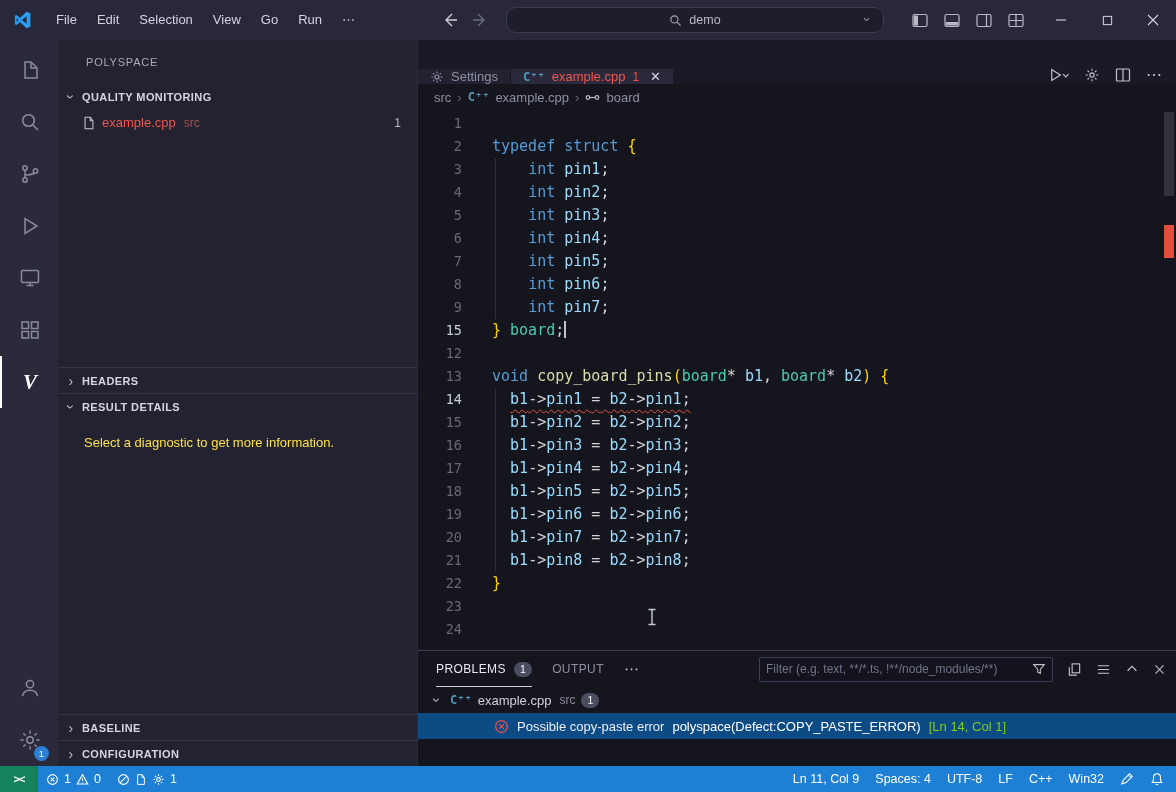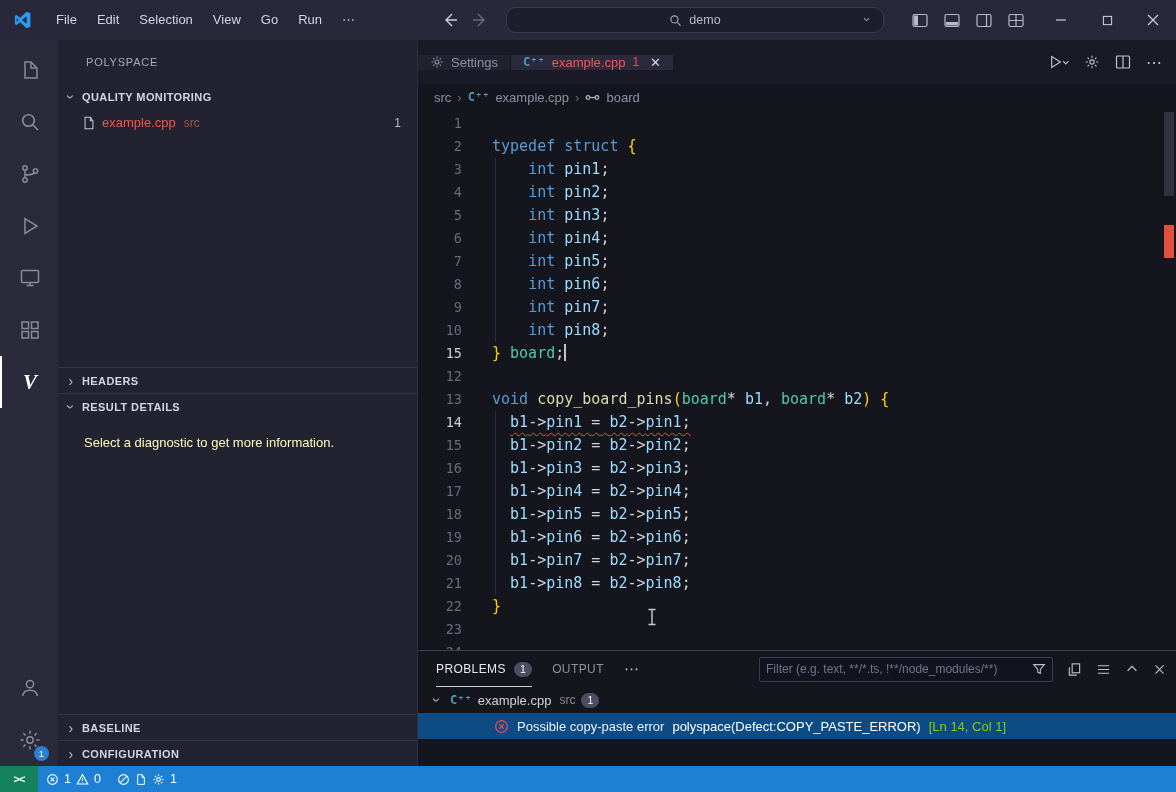--- a/index.html
+++ b/index.html
@@ -44,25 +44,25 @@
   .side-title{height:44px;display:flex;align-items:center;padding-left:28px;color:#a8a8ba;font-size:11px;letter-spacing:.8px}
   .sect{height:26px;display:flex;align-items:center;gap:4px;padding-left:6px;color:#d5d5e2;font-size:11px;font-weight:bold;letter-spacing:.4px}
   .sect.bt{border-top:1px solid var(--border)}
   .chev{display:inline-block;width:14px;text-align:center;font-weight:normal;font-size:14px;color:#c0c0ce}
   .chev.exp{transform:rotate(90deg)}
   .file-row{height:25px;display:flex;align-items:center;gap:6px;padding:0 16px 0 24px}
   .fname{color:#f0564e}
   .fdetail{color:#a2574f;font-size:12px;margin-left:2px}
   .fbadge{margin-left:auto;color:#b9b9c6;font-size:12px}
   .spacer1{height:232px}
-  .rd-text{flex:1;padding:16px 20px 0 26px;color:#fef9c3;font-size:13px}
+  .rd-text{flex:1;padding:16px 20px 0 26px;color:#fde047;font-size:13px}
 
   
   .editor-col{flex:1;min-width:0;display:flex;flex-direction:column;background:var(--editor)}
-  .tabbar{flex:0 0 44px;background:var(--tabbar);display:flex;align-items:center}
+  .tabbar{flex:0 0 44px;background:var(--tabbar);display:flex;align-items:flex-end}
   .tab{display:flex;align-items:center;gap:7px;padding:0 12px;font-size:13px}
   .tab.inactive{background:var(--tab-inactive);color:var(--dimtext);border-right:1px solid #15151e}
   .tab.active{background:var(--tab-active);color:#f0564e}
   .tab .tbadge{color:var(--red);font-size:12px}
   .tab .tclose{color:#d6d6e2;margin-left:4px;font-size:13px}
   .cpp-icon{color:#519aba;font-weight:bold;font-size:12px;font-family:"DejaVu Sans Mono",monospace}
   .editor-actions{margin-left:auto;display:flex;align-items:center;gap:15px;padding-right:14px;color:#c2c2d0}
   .breadcrumbs{flex:0 0 26px;display:flex;align-items:center;gap:6px;padding-left:16px;color:#8f8fa3;font-size:13px}
   .bc-sep{color:#6a6a7e;font-size:13px}
 
@@ -384,24 +384,20 @@
               <span class="ln">7</span>
               <span class="ltxt"><span class="tk-w">    </span><span class="tk-k">int</span><span class="tk-w"> </span><span class="tk-v">pin5</span><span class="tk-p">;</span></span>
             </div>
             <div class="code-line guide">
               <span class="ln">8</span>
               <span class="ltxt"><span class="tk-w">    </span><span class="tk-k">int</span><span class="tk-w"> </span><span class="tk-v">pin6</span><span class="tk-p">;</span></span>
             </div>
             <div class="code-line guide">
               <span class="ln">9</span>
               <span class="ltxt"><span class="tk-w">    </span><span class="tk-k">int</span><span class="tk-w"> </span><span class="tk-v">pin7</span><span class="tk-p">;</span></span>
-            </div>
-            <div class="code-line guide">
-              <span class="ln">10</span>
-              <span class="ltxt"><span class="tk-w">    </span><span class="tk-k">int</span><span class="tk-w"> </span><span class="tk-v">pin8</span><span class="tk-p">;</span></span>
             </div>
             <div class="code-line">
               <span class="ln hl">15</span>
               <span class="ltxt"><span class="tk-b">}</span><span class="tk-w"> </span><span class="tk-t">board</span><span class="tk-p">;</span><span class="caret"></span></span>
             </div>
             <div class="code-line">
               <span class="ln">12</span>
               <span class="ltxt"></span>
             </div>
             <div class="code-line">
@@ -562,14 +558,36 @@
           </svg>
         </span>
       <span>
         <svg width="13" height="13" viewBox="0 0 24 24" fill="none" stroke="#fff" stroke-width="2">
             <circle cx="12" cy="12" r="3.4"></circle>
             <path d="M12 2.5v3.2M12 18.3v3.2M2.5 12h3.2M18.3 12h3.2M5.3 5.3l2.2 2.2M16.5 16.5l2.2 2.2M18.7 5.3l-2.2 2.2M7.5 16.5l-2.2 2.2"></path>
           </svg>
         </span>
       <span>1</span>
     </div>
+    <div class="sb-right">
+      <div style="display:flex;align-items:center">
+          <div class="sb-item">Ln 11, Col 9</div>
+          <div class="sb-item">Spaces: 4</div>
+          <div class="sb-item">UTF-8</div>
+          <div class="sb-item">LF</div>
+          <div class="sb-item">C++</div>
+          <div class="sb-item">Win32</div>
+        </div>
+      <div class="sb-item">
+        <svg width="14" height="14" viewBox="0 0 16 16" fill="none" stroke="#fff" stroke-width="1.2">
+            <path d="M2 13.5 4 9l7-7 3 3-7 7z"></path>
+            <path d="M9.5 3.5 12 6"></path>
+          </svg>
+        </div>
+      <div class="sb-item">
+        <svg width="14" height="14" viewBox="0 0 16 16" fill="none" stroke="#fff" stroke-width="1.2">
+            <path d="M8 2a4 4 0 0 0-4 4v3.5L2.5 12h11L12 9.5V6a4 4 0 0 0-4-4z"></path>
+            <path d="M6.7 13.8a1.4 1.4 0 0 0 2.6 0"></path>
+          </svg>
+        </div>
+    </div>
   </div>
 </div>
 
 </body></html>

